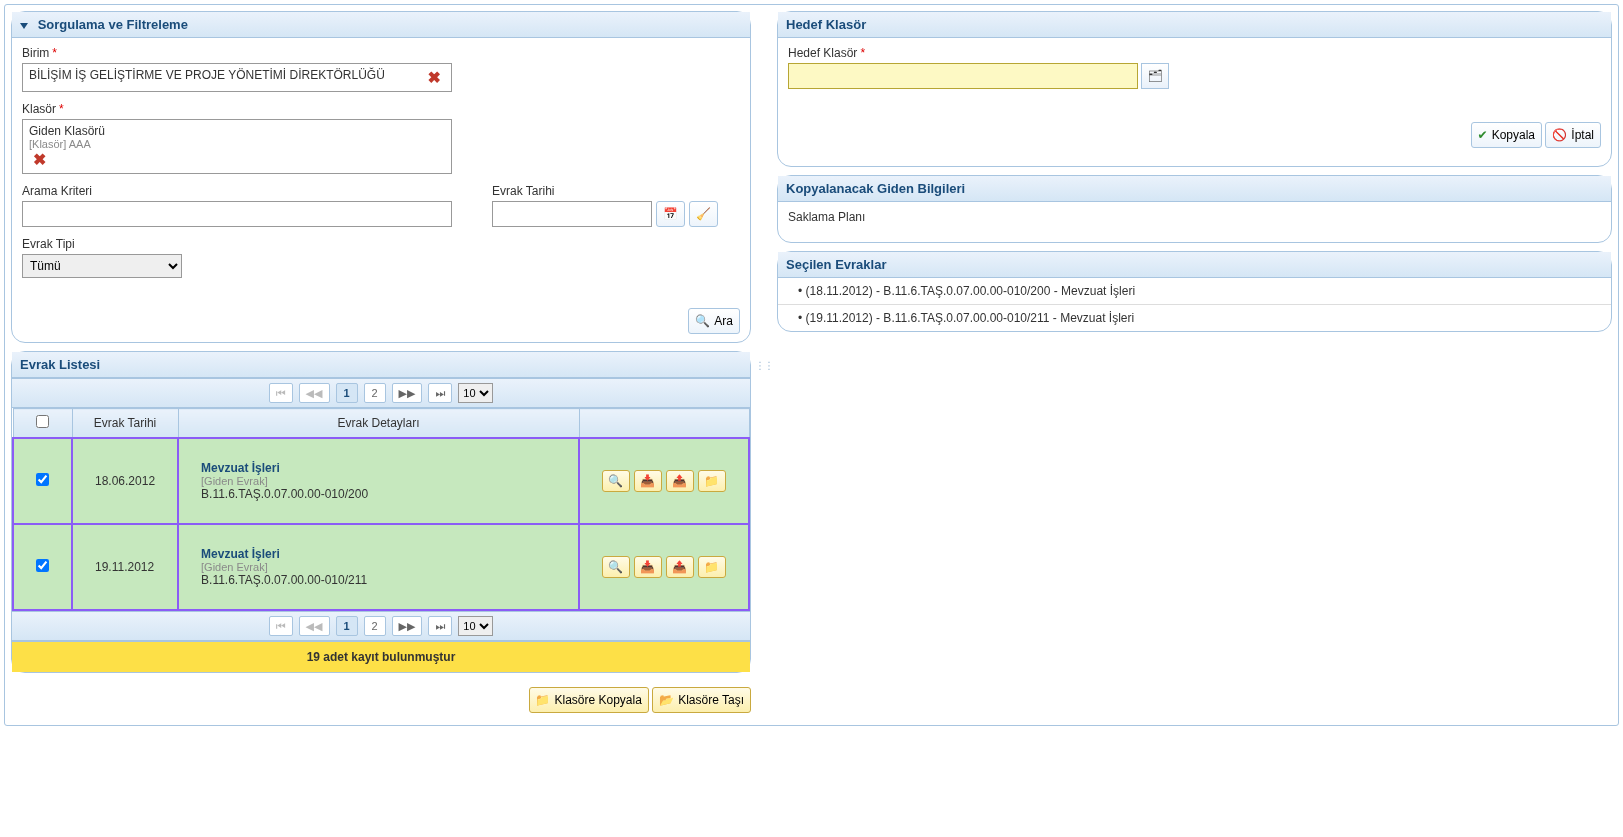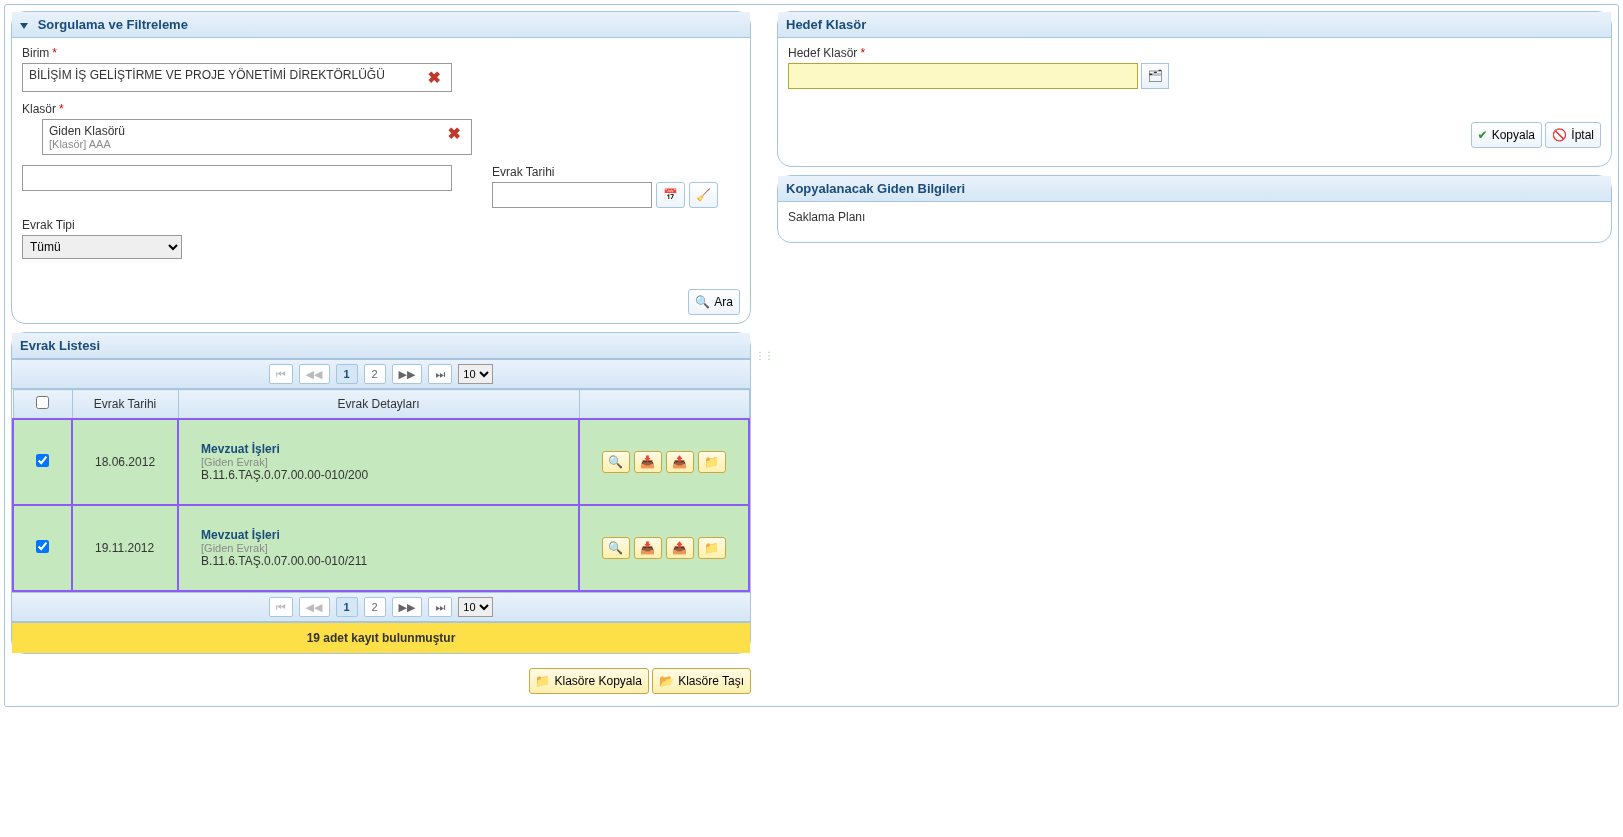--- a/index.html
+++ b/index.html
@@ -277,31 +277,32 @@
             <div class="input-box">
               <span class="value">BİLİŞİM İŞ GELİŞTİRME VE PROJE YÖNETİMİ DİREKTÖRLÜĞÜ</span>
               <span class="clear-x">✖</span>
             </div>
           </div>
 
           <div class="form-row">
             <label class="form-label">
               <span>Klasör</span><span class="req">*</span>
             </label>
-            <div class="input-box" style="flex-direction:row;margin-left:20px;">
+            <div class="input-box" style="flex-direction:column;">
               <div style="flex:1;">
                 <div class="value">Giden Klasörü</div>
                 <div class="sub">[Klasör] AAA</div>
               </div>
               <span class="clear-x">✖</span>
             </div>
           </div>
 
           <div class="form-cols">
             <div class="form-row">
+              <label class="form-label">Arama Kriteri</label>
               <input type="text" class="text-input" style="">
             </div>
             <div class="form-row">
               <label class="form-label">Evrak Tarihi</label>
               <div class="inline-controls">
                 <input type="text" class="date-input" style="">
                 <span class="small-btn">📅</span>
                 <span class="small-btn">🧹</span>
               </div>
             </div>
@@ -442,16 +443,23 @@
 
       <div class="panel">
         <div class="panel-header">Kopyalanacak Giden Bilgileri</div>
         <div class="panel-body">
           <div class="form-row">
             <label class="form-label">Saklama Planı</label>
           </div>
         </div>
       </div>
 
+      <div class="panel list-panel">
+        <div class="panel-header">Seçilen Evraklar</div>
+        <div class="panel-body">
+          <div class="list-row">• <span>(18.11.2012) - B.11.6.TAŞ.0.07.00.00-010/200 - Mevzuat İşleri</span></div>
+          <div class="list-row">• <span>(19.11.2012) - B.11.6.TAŞ.0.07.00.00-010/211 - Mevzuat İşleri</span></div>
+        </div>
+      </div>
 
     </div>
   </div>
 </div>
 
 </body></html>

